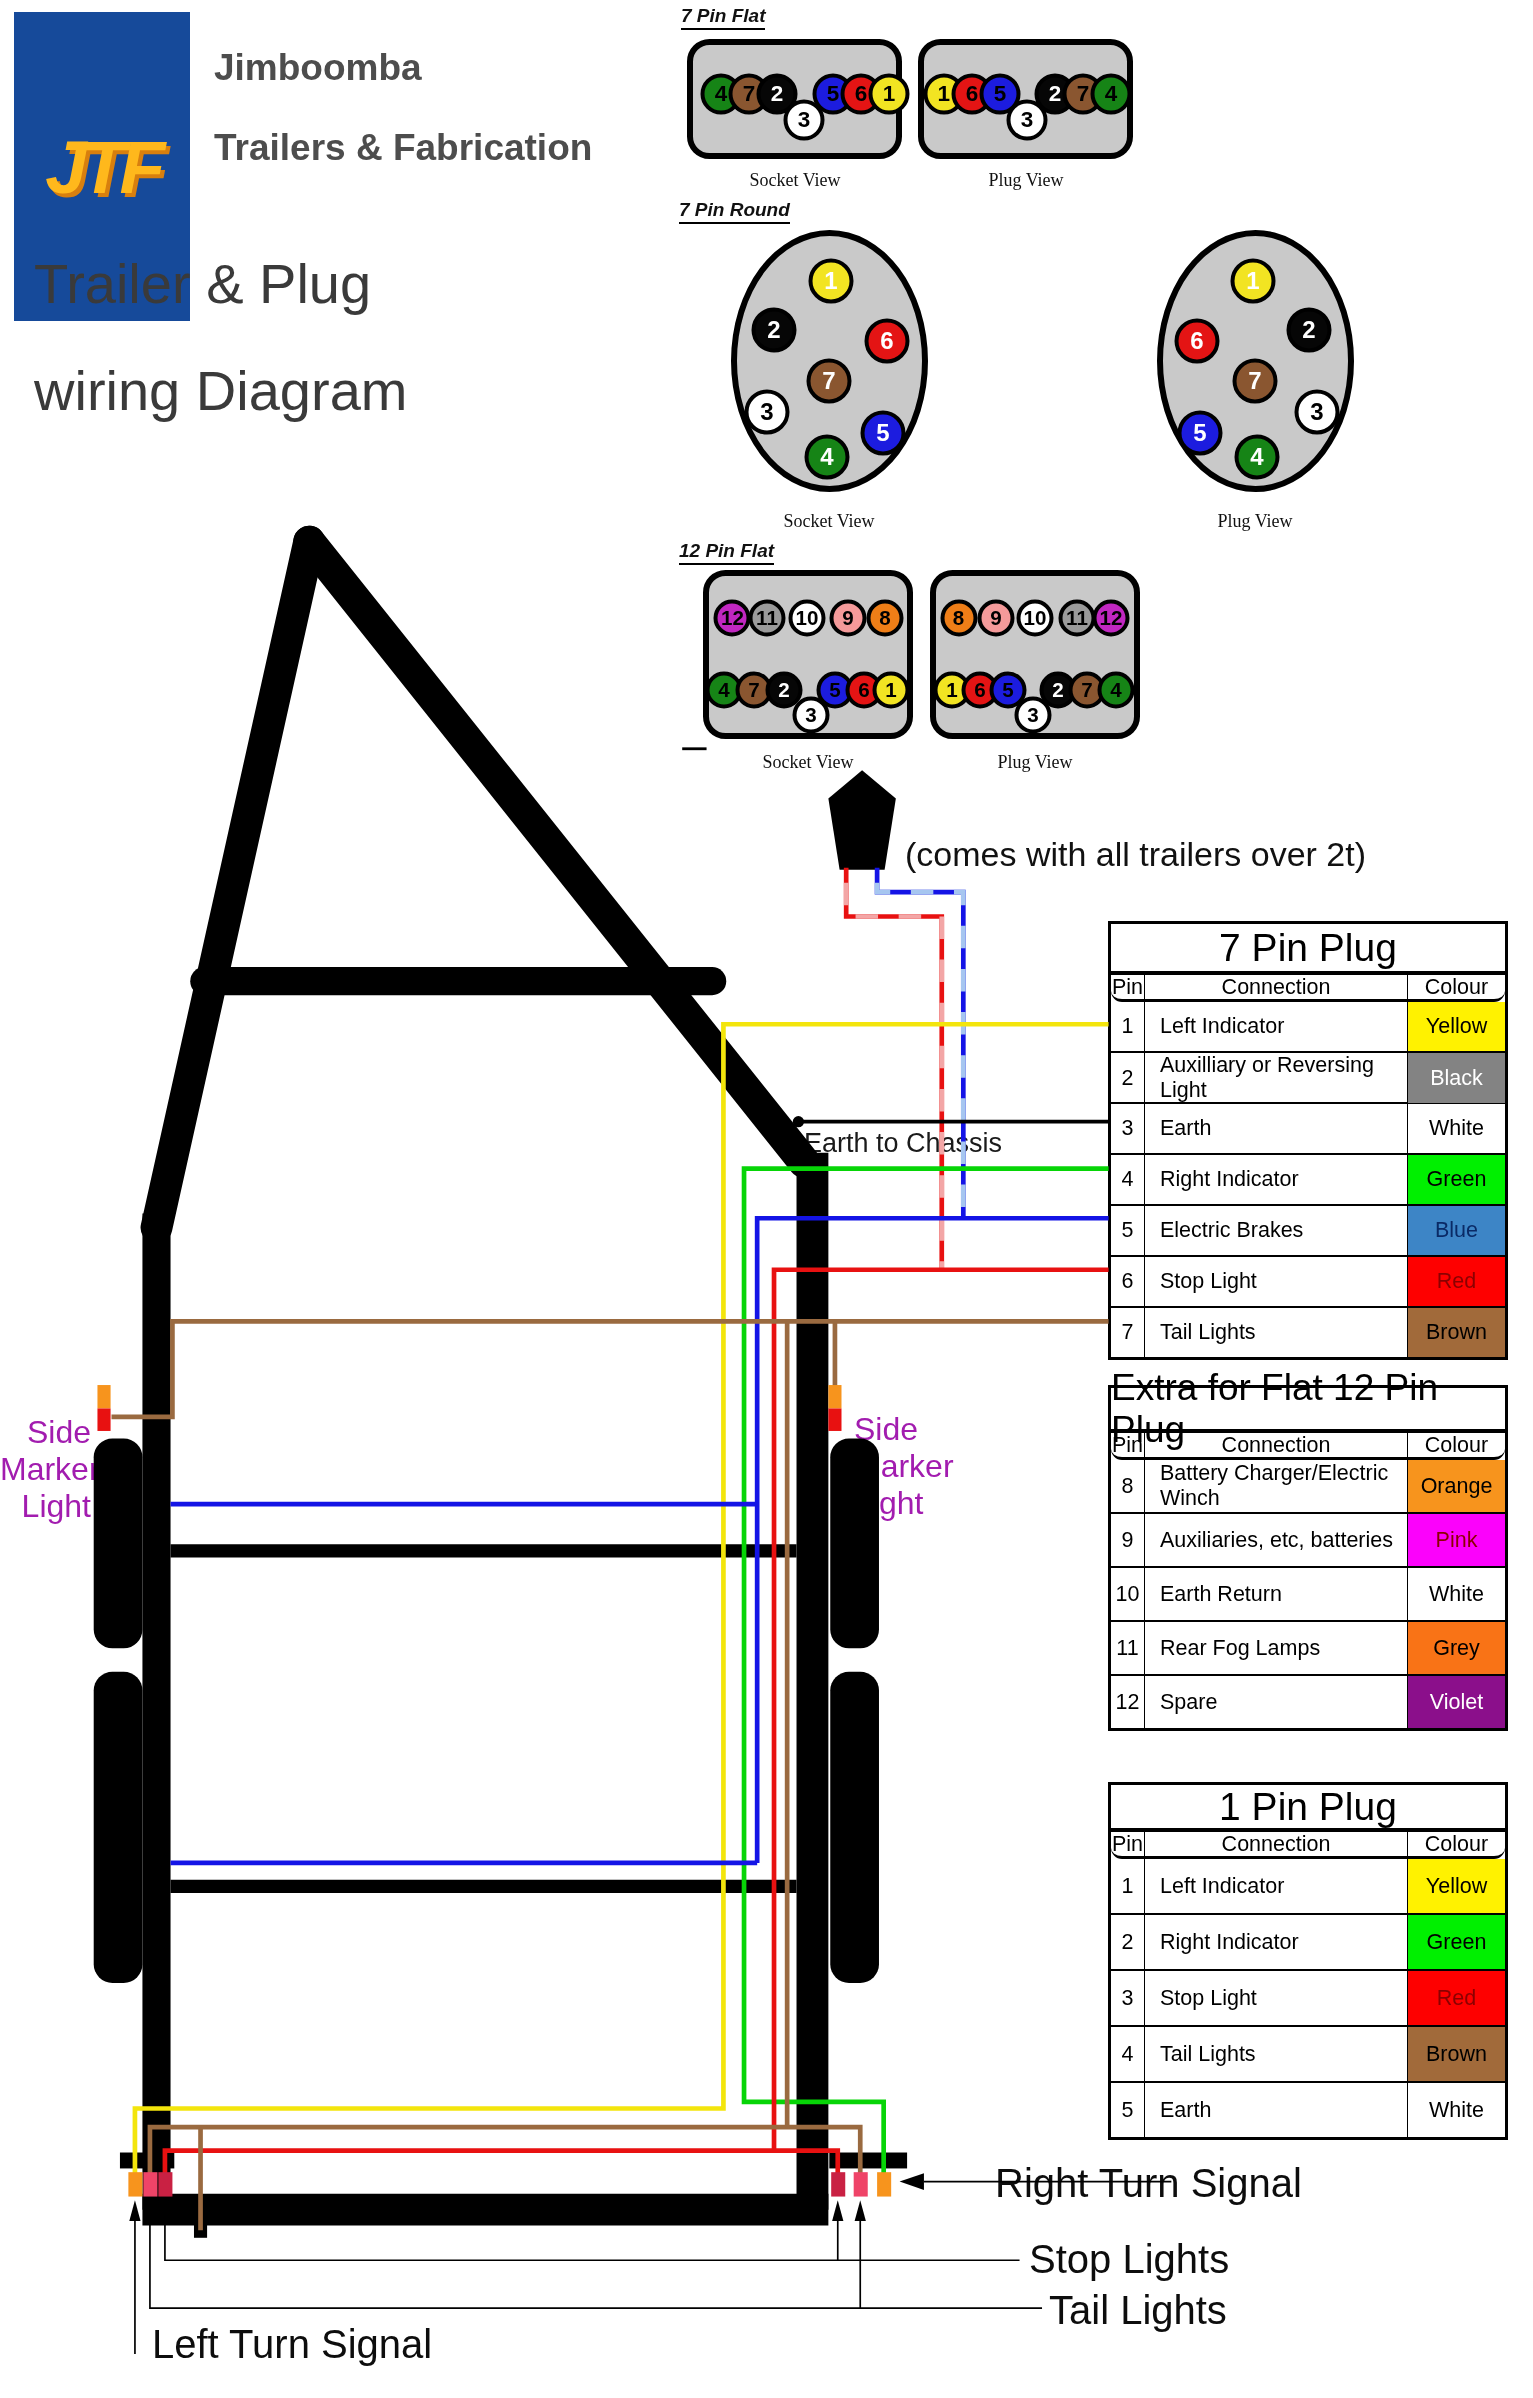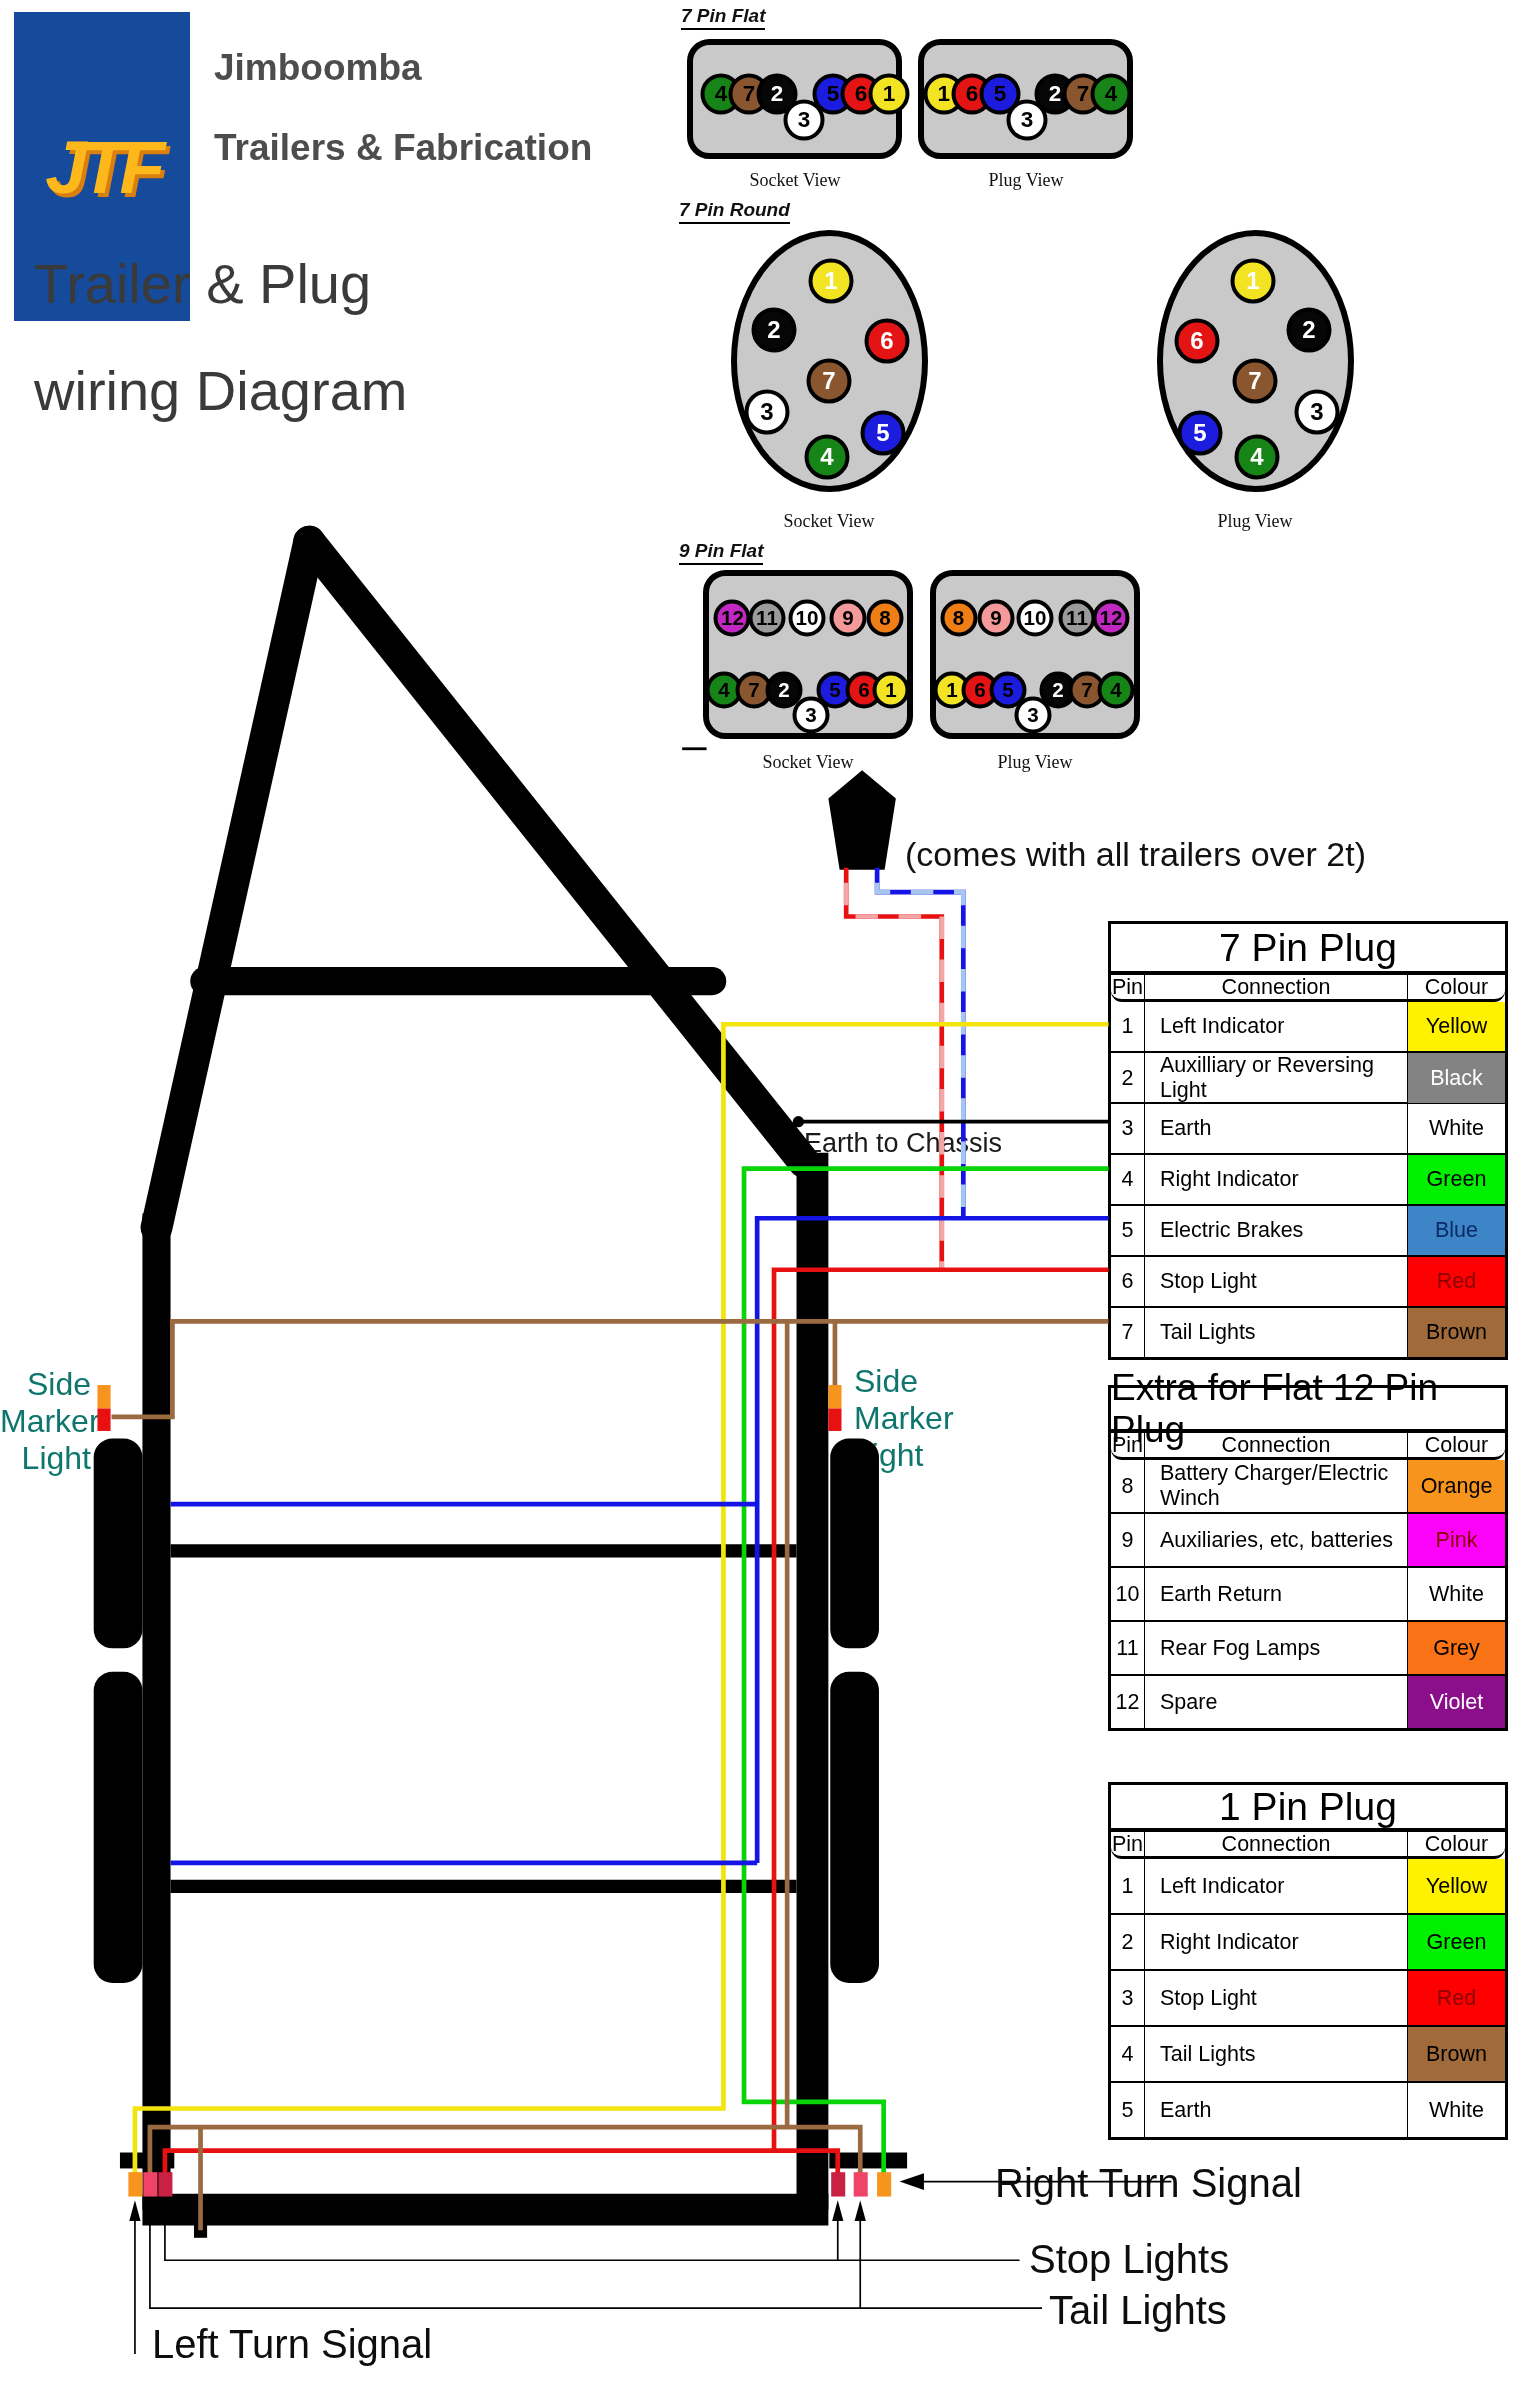--- a/index.html
+++ b/index.html
@@ -33,21 +33,21 @@
   .t-head>div{display:flex;align-items:center;justify-content:center;}
   .t-head>div:nth-child(-n+2){border-right:1.9px solid #000;}
   .t-row{display:grid;grid-template-columns:34px 1fr 97px;height:var(--rowh);border-top:2.8px solid #000;font-size:21.5px;}
   .t-row>div{display:flex;align-items:center;}
   .cell-pin{justify-content:center;border-right:1.9px solid #000;}
   .cell-conn{padding-left:15px;border-right:1.9px solid #000;}
   .cell-col{justify-content:center;}
 
   
   .big-label{font-size:40px;color:#0d0d0d;white-space:nowrap;}
-  .marker-label{font-size:32px;color:#0f766e;line-height:37px;}
+  .marker-label{font-size:32px;color:#a21caf;line-height:37px;margin-top:48px;}
   .earth-label{font-size:27px;color:#1a1a1a;white-space:nowrap;}
   .brake-label{font-size:34px;color:#111;line-height:48px;white-space:nowrap;}
 
   .wire{fill:none;stroke-width:5;}
   .wire-thin{fill:none;stroke-width:4;}
   .wire-dash{fill:none;stroke-width:5;}
   .w-yellow{stroke:var(--wire-yellow);}
   .w-green{stroke:var(--wire-green);}
   .w-blue{stroke:var(--wire-blue);}
   .w-red{stroke:var(--wire-red);}
@@ -66,21 +66,21 @@
     <span class="logo-mono">JTF</span>
   </div>
   <div class="abs brand-line" style="top:47px;">Jimboomba</div>
   <div class="abs brand-line" style="top:127px;">Trailers &amp; Fabrication</div>
 
   <div class="abs page-title" style="top:251px;">Trailer &amp; Plug</div>
   <div class="abs page-title" style="top:358px;">wiring Diagram</div>
 
   <div class="abs sec-head" style="left:681px;top:4.7px;">7 Pin Flat</div>
   <div class="abs sec-head" style="left:679px;top:199px;">7 Pin Round</div>
-  <div class="abs sec-head" style="left:679px;top:540px;">9 Pin Flat</div>
+  <div class="abs sec-head" style="left:679px;top:540px;">12 Pin Flat</div>
 
   <div class="conn conn-flat" style="left:687px;top:39px;width:215px;height:120px;">
       <div class="pin" style="left: 28px; top: 49px; width: 41px; height: 41px; background: rgb(22, 132, 22); color: rgb(0, 0, 0); font-size: 22.5px; line-height: 32px;">4</div>
       <div class="pin" style="left: 56px; top: 49px; width: 41px; height: 41px; background: rgb(138, 86, 48); color: rgb(0, 0, 0); font-size: 22.5px; line-height: 32px;">7</div>
       <div class="pin" style="left: 84px; top: 49px; width: 41px; height: 41px; background: rgb(6, 6, 6); color: rgb(255, 255, 255); font-size: 22.5px; line-height: 32px;">2</div>
       <div class="pin" style="left: 111px; top: 75px; width: 41px; height: 41px; background: rgb(255, 255, 255); color: rgb(0, 0, 0); font-size: 22.5px; line-height: 32px;">3</div>
       <div class="pin" style="left: 140px; top: 49px; width: 41px; height: 41px; background: rgb(28, 28, 223); color: rgb(0, 0, 0); font-size: 22.5px; line-height: 32px;">5</div>
       <div class="pin" style="left: 168px; top: 49px; width: 41px; height: 41px; background: rgb(228, 20, 20); color: rgb(0, 0, 0); font-size: 22.5px; line-height: 32px;">6</div>
       <div class="pin" style="left: 196px; top: 49px; width: 41px; height: 41px; background: rgb(242, 228, 34); color: rgb(0, 0, 0); font-size: 22.5px; line-height: 32px;">1</div>
     </div>

